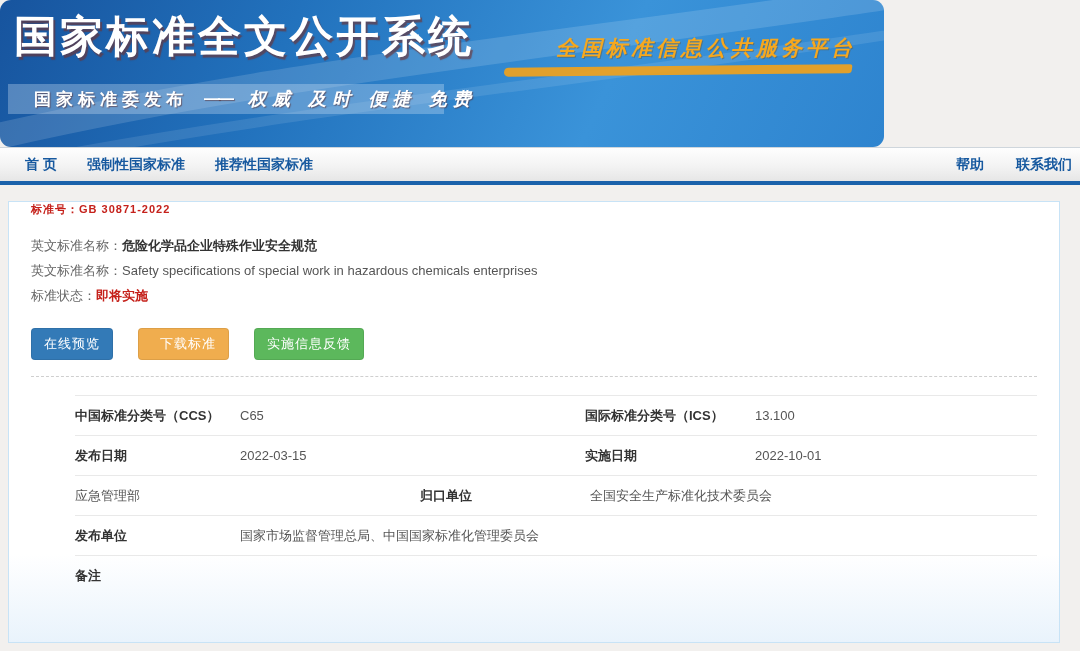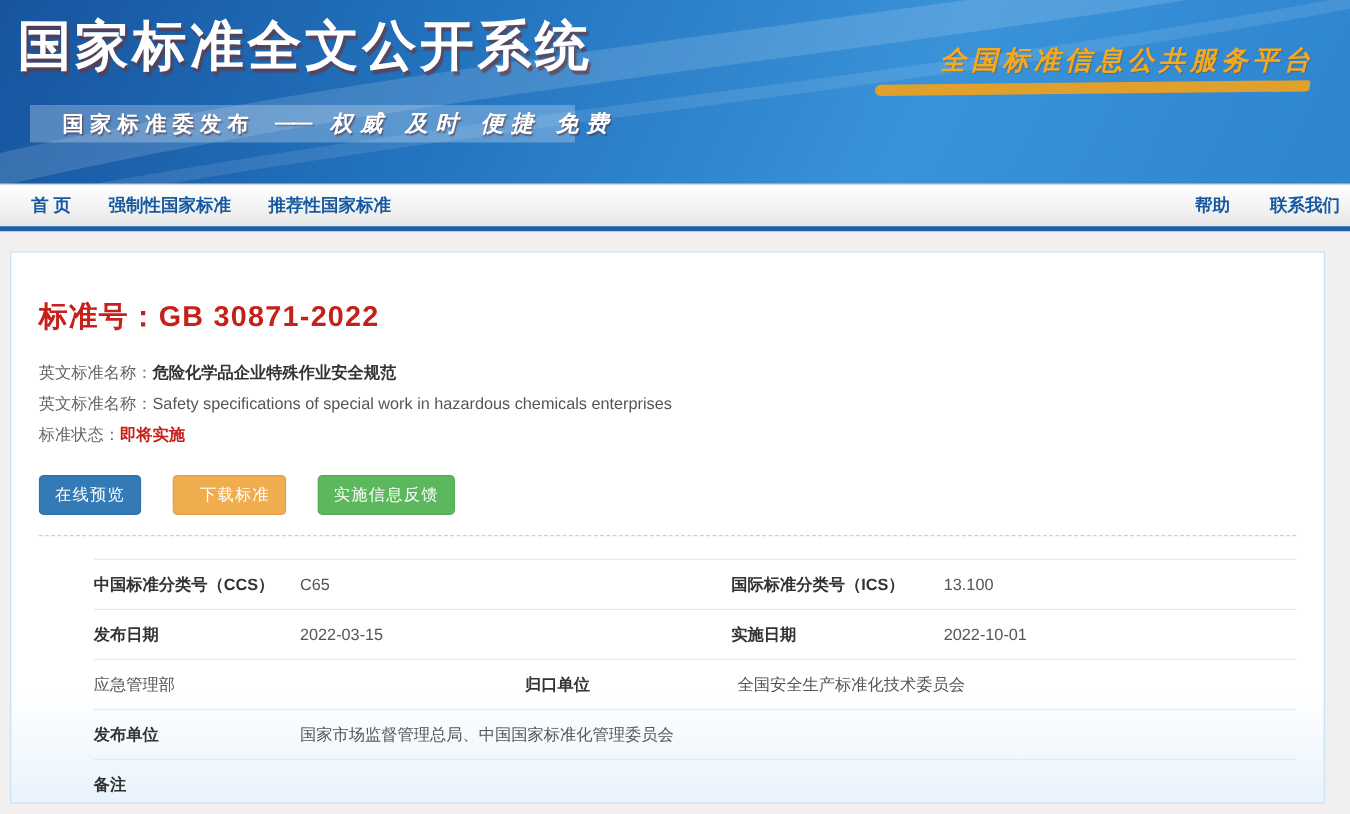--- a/index.html
+++ b/index.html
@@ -3,33 +3,34 @@
 <meta charset="utf-8">
 <style>
   html,body{margin:0;padding:0;}
   body{
     width:1080px;height:651px;position:relative;overflow:hidden;
     background:#f2f0ee;
     font-family:"Liberation Sans","DejaVu Sans",sans-serif;
   }
   
   .banner{
-    position:absolute;top:0;left:0;width:1080px;height:147px;
+    position:absolute;top:0;left:0;width:884px;height:147px;
     background:linear-gradient(115deg,#17549e 0%,#2272bd 32%,#3a93d9 68%,#2e84cf 100%);
     overflow:hidden;
+    border-radius:11px;
   }
   .banner svg{position:absolute;top:0;left:0;}
   .site-title{
     position:absolute;top:8px;left:14px;
     font-size:43px;font-weight:bold;color:#ffffff;letter-spacing:3px;
     text-shadow:2px 3px 1px rgba(110,50,50,0.65);
     white-space:nowrap;
   }
   .sub-band{
-    position:absolute;top:84px;left:24px;width:436px;height:30px;
+    position:absolute;top:84px;left:8px;width:436px;height:30px;
     background:rgba(210,228,245,0.33);
     display:flex;align-items:center;box-sizing:border-box;
     padding-left:26px;gap:16px;white-space:nowrap;
   }
   .sub-band .publisher{
     font-family:"Liberation Serif","DejaVu Serif",serif;
     font-size:17px;font-weight:bold;color:#fff;letter-spacing:5px;
     text-shadow:1px 1px 1px rgba(90,40,40,0.55);
   }
   .sub-band .dash{color:#fff;font-weight:bold;letter-spacing:-2px;font-size:16px;
@@ -67,21 +68,21 @@
     position:absolute;top:181px;left:0;width:1080px;height:4px;background:#1b62ab;
   }
   
   .card{
     position:absolute;top:201px;left:8px;width:1052px;height:442px;
     border:1px solid #c8e3f6;box-sizing:border-box;
     background:linear-gradient(180deg,#ffffff 0%,#ffffff 80%,#e9f3fc 100%);
   }
   .card-inner{padding:0 22px;}
   .std-number{
-    margin-top:36px;font-size:23px;font-weight:bold;color:#c5211b;letter-spacing:1px;
+    font-size:11px;font-weight:bold;color:#c5211b;letter-spacing:1px;
   }
   .fields{margin-top:16px;}
   .field-line{font-size:13px;line-height:25px;color:#666;}
   .field-line .v-bold{font-weight:bold;color:#333;}
   .field-line .v-plain{color:#555;}
   .field-line .v-red{font-weight:bold;color:#c5211b;}
   .btn-row{margin-top:20px;display:flex;gap:25px;}
   .btn{
     display:inline-block;padding:6px 12px;border-radius:4px;border:1px solid rgba(0,0,0,0.08);
     color:#fff;font-size:13px;cursor:pointer;white-space:nowrap;letter-spacing:1px;

